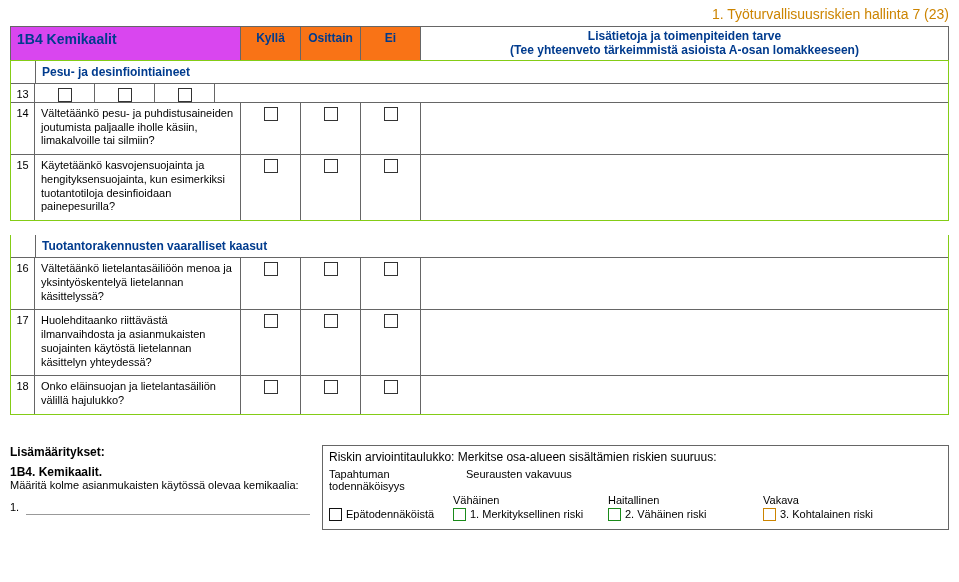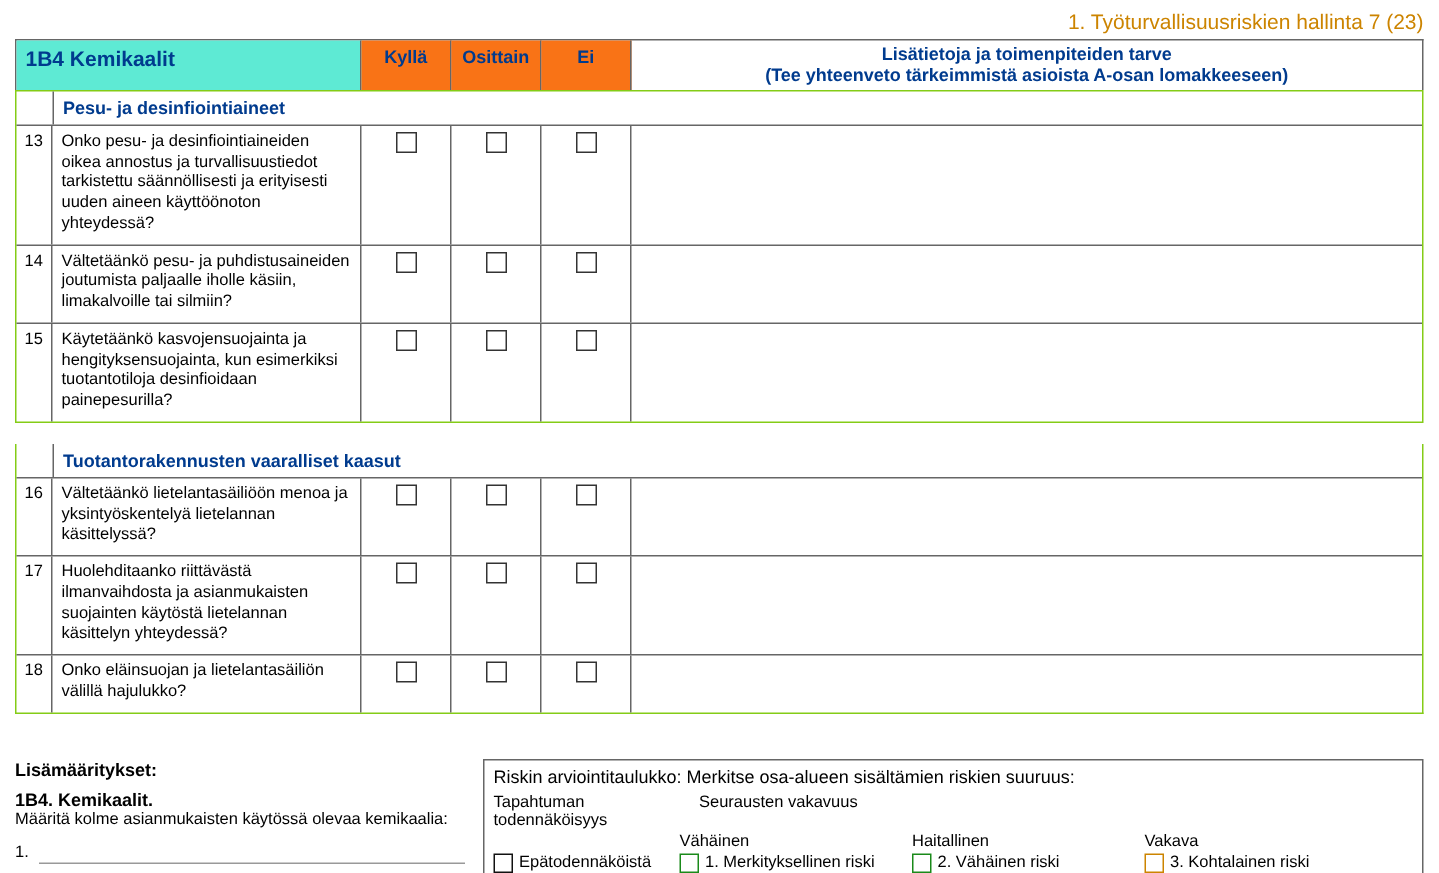--- a/index.html
+++ b/index.html
@@ -23,21 +23,21 @@
     margin-bottom: 4px;
     font-weight: normal;
   }
   .section-head-row {
     display: flex;
     border: 1px solid #666;
     border-bottom: none;
   }
   .section-head-left {
     width: 230px;
-    background: #5eead4;
+    background: #d946ef;
     color: #003b8e;
     font-weight: bold;
     font-size: 14px;
     padding: 4px 6px;
     border-right: 1px solid #666;
     box-sizing: border-box;
   }
   .kyo-cells {
     display: flex;
   }
@@ -236,21 +236,20 @@
   </div>
 
   <div class="outer-table">
     <div class="group-title-row">
       <div class="numcol"></div>
       <div class="labelcol">Pesu- ja desinfiointiaineet</div>
     </div>
 
     <div class="q-row">
       <div class="numcol">13</div>
-      <div class="txtcol">Onko pesu- ja desinfiointiaineiden oikea annostus ja turvallisuustiedot tarkistettu säännöllisesti ja erityisesti uuden aineen käyttöönoton yhteydessä?</div>
       <div class="cbcol"><span class="cbx"></span></div>
       <div class="cbcol"><span class="cbx"></span></div>
       <div class="cbcol"><span class="cbx"></span></div>
       <div class="restcol"></div>
     </div>
     <div class="q-row">
       <div class="numcol">14</div>
       <div class="txtcol">Vältetäänkö pesu- ja puhdistusaineiden joutumista paljaalle iholle käsiin, limakalvoille tai silmiin?</div>
       <div class="cbcol"><span class="cbx"></span></div>
       <div class="cbcol"><span class="cbx"></span></div>

